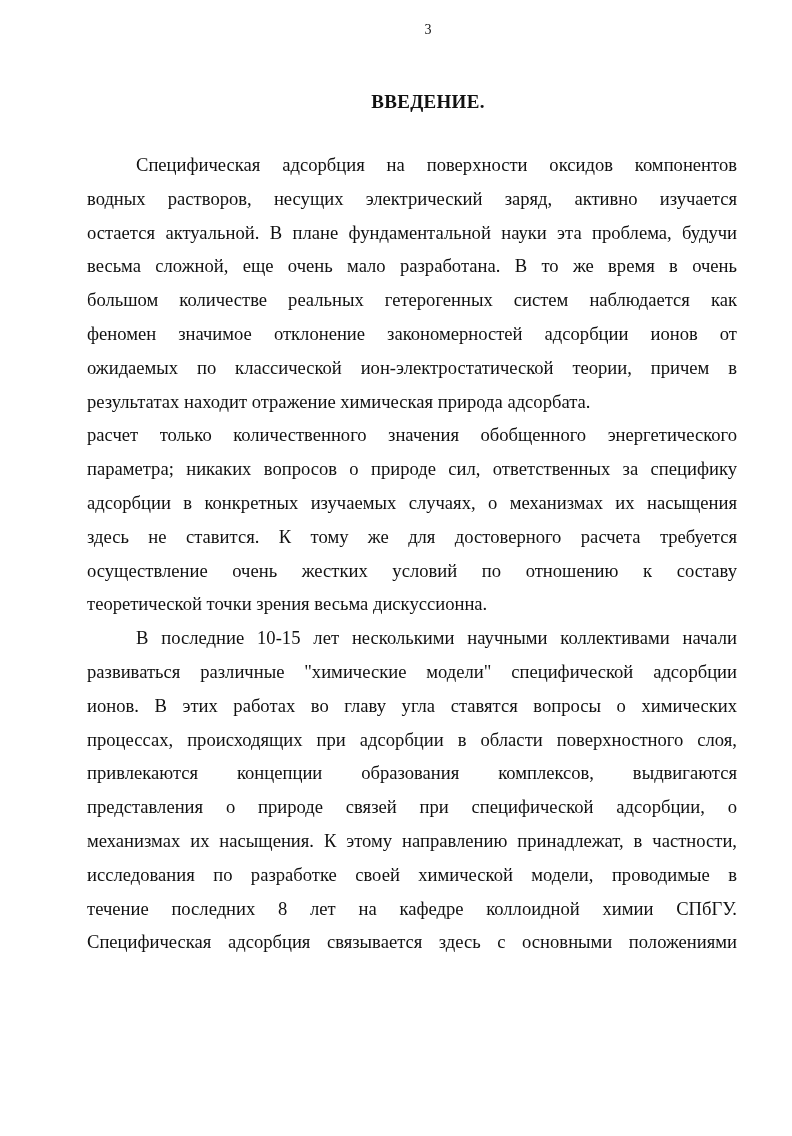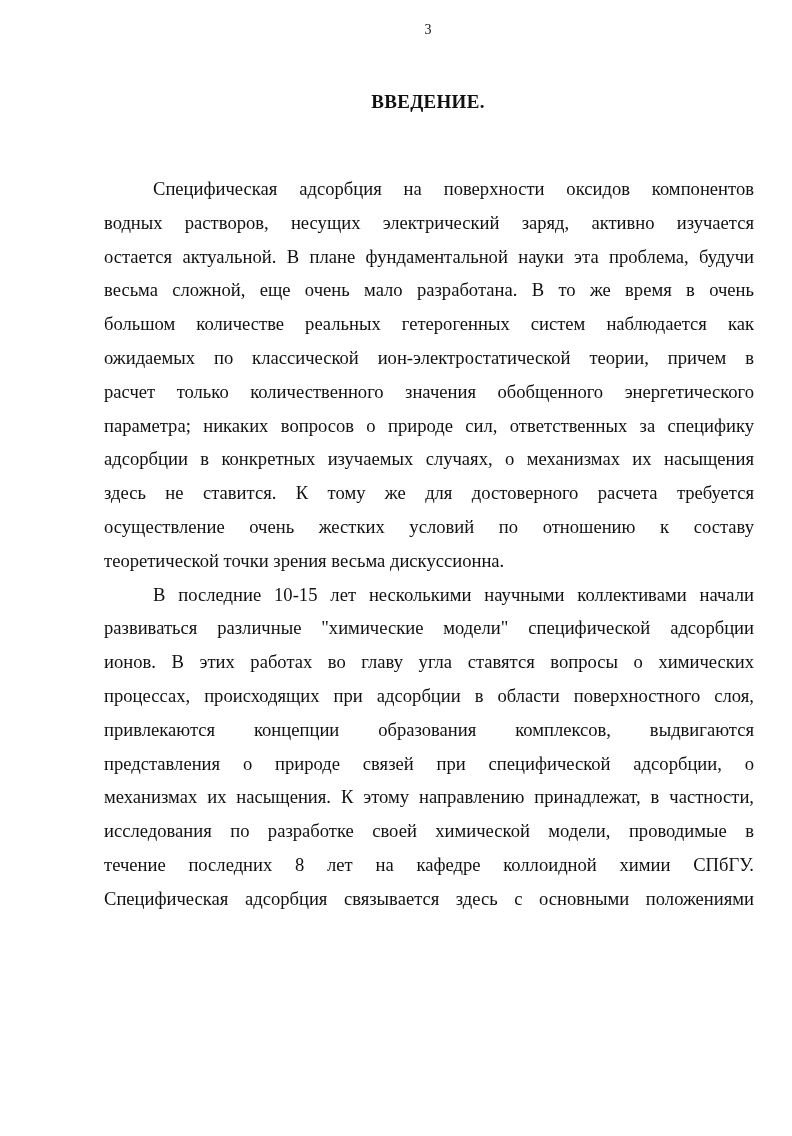--- a/index.html
+++ b/index.html
@@ -32,23 +32,22 @@
       text-align: center;
       font-size: 19px;
       font-weight: bold;
       letter-spacing: 0.3px;
       line-height: 24px;
       margin: 0;
     }
     .body-text {
       position: absolute;
       top: 148px;
-      left: 104px;
+      left: 87px;
       width: 650px;
-      margin-top: 24px;
     }
     .line {
       display: block;
       height: 33.8px;
       line-height: 33.8px;
       font-size: 18.6px;
       white-space: nowrap;
       text-align: justify;
       text-align-last: justify;
     }
@@ -67,21 +66,23 @@
 <h1 class="heading">ВВЕДЕНИЕ.</h1>
 
 <div class="body-text">
 
   <div>
     <span class="line indent">Специфическая адсорбция на поверхности оксидов компонентов</span>
     <span class="line">водных растворов, несущих электрический заряд, активно изучается</span>
     <span class="line">остается актуальной. В плане фундаментальной науки эта проблема, будучи</span>
     <span class="line">весьма сложной, еще очень мало разработана. В то же время в очень</span>
     <span class="line">большом количестве реальных гетерогенных систем наблюдается как</span>
+    <span class="line">феномен значимое отклонение закономерностей адсорбции ионов от</span>
     <span class="line">ожидаемых по классической ион-электростатической теории, причем в</span>
+    <span class="line last">результатах находит отражение химическая природа адсорбата.</span>
   </div>
 
   <div>
     <span class="line">расчет только количественного значения обобщенного энергетического</span>
     <span class="line">параметра; никаких вопросов о природе сил, ответственных за специфику</span>
     <span class="line">адсорбции в конкретных изучаемых случаях, о механизмах их насыщения</span>
     <span class="line">здесь не ставится. К тому же для достоверного расчета требуется</span>
     <span class="line">осуществление очень жестких условий по отношению к составу</span>
     <span class="line last">теоретической точки зрения весьма дискуссионна.</span>
   </div>

